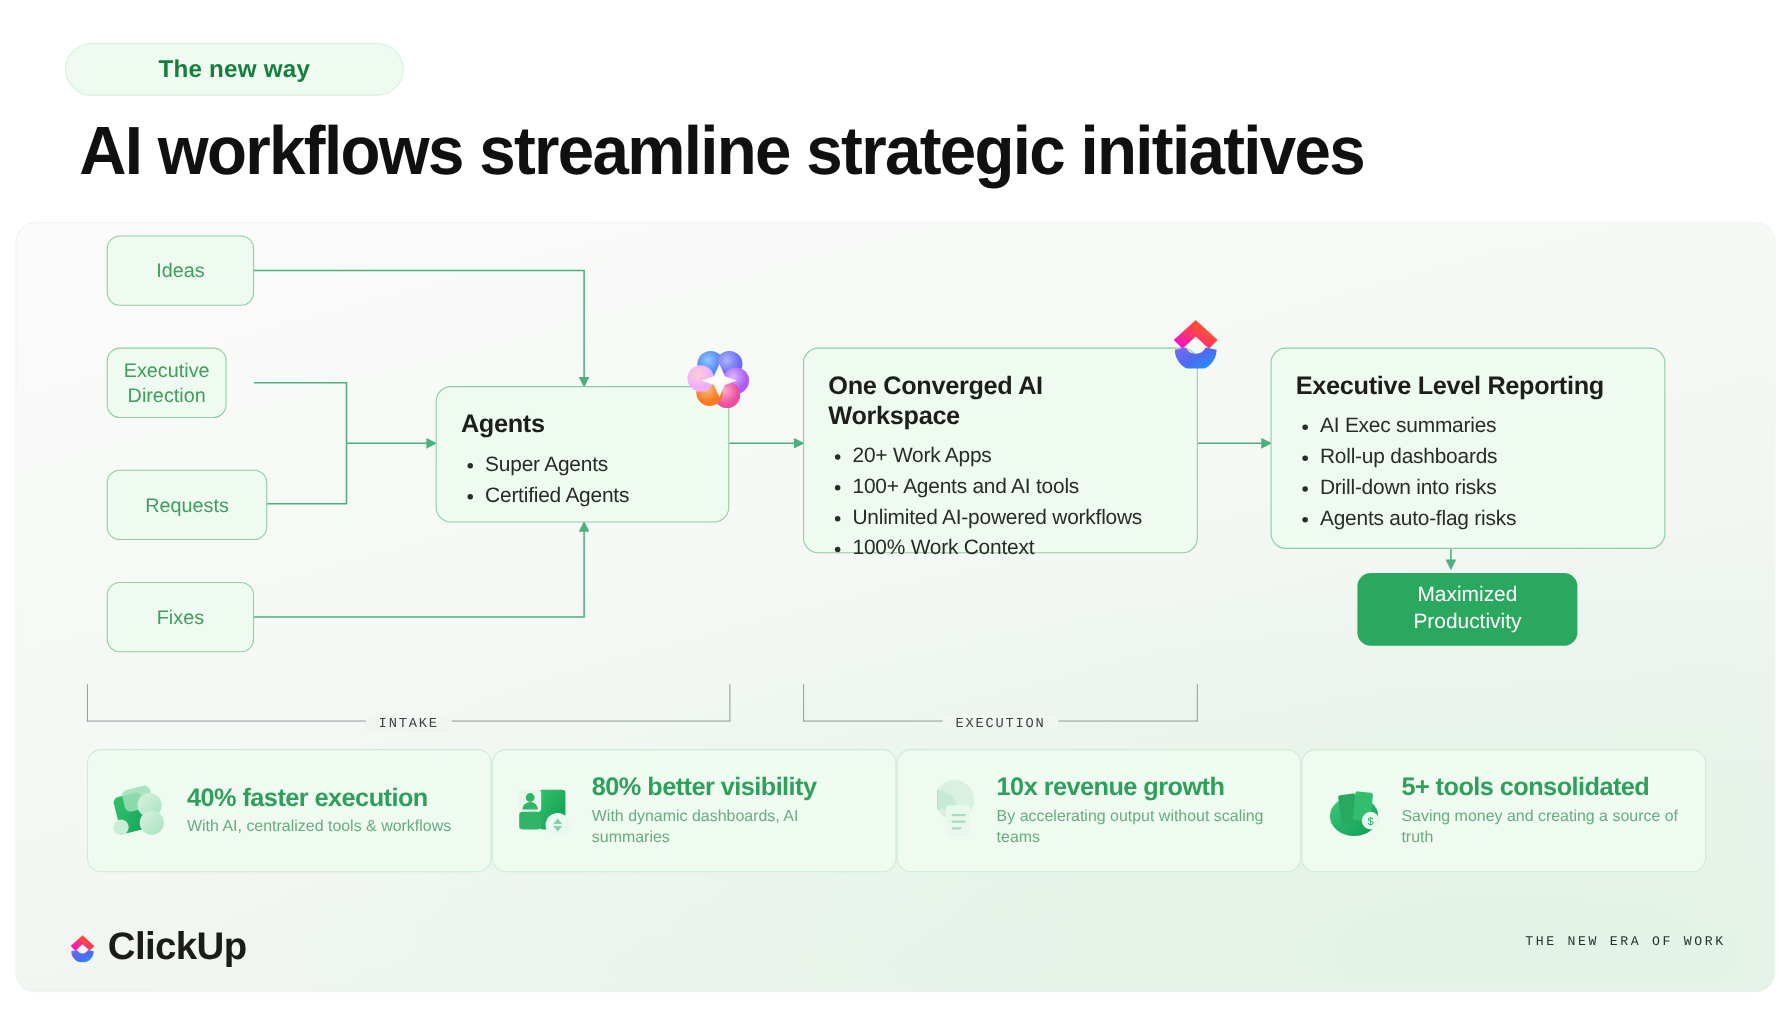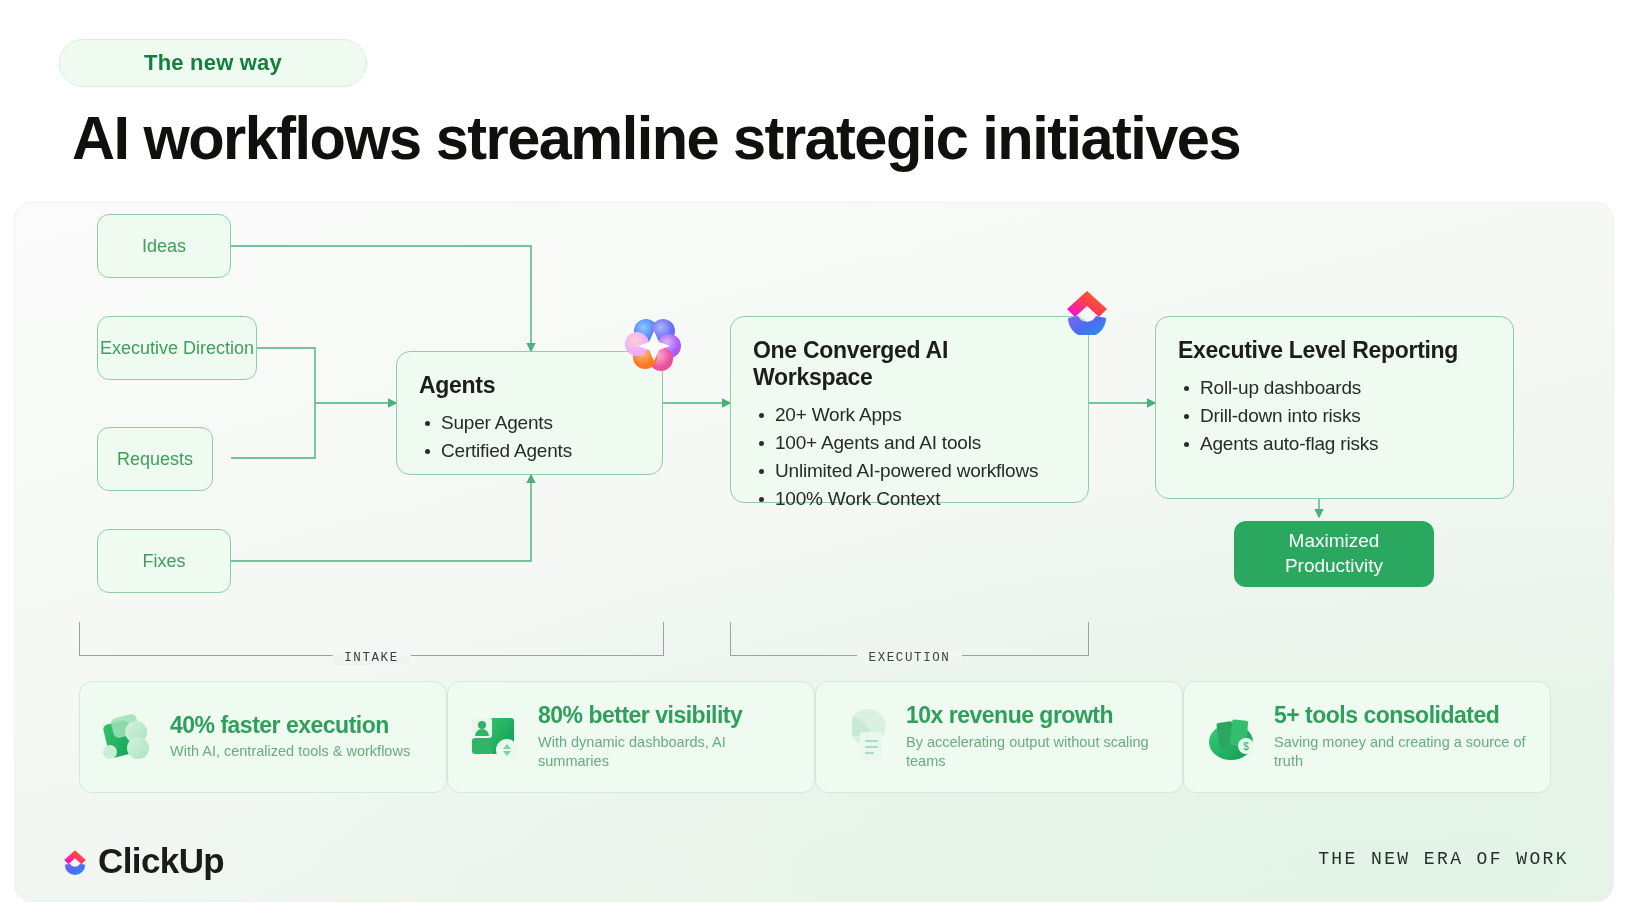--- a/index.html
+++ b/index.html
@@ -111,21 +111,21 @@
   .stat-desc { font-size:14.5px; color:#68ad80; line-height:1.35; margin-top:4px; }
 
   
   .footer { position:absolute; left:0; bottom:20px; width:1600px; height:40px; }
   .brand { position:absolute; left:46px; top:0; display:flex; align-items:center; gap:9px; }
   .brand-logo { width:28px; height:28px; }
   .brand-name { font-size:35px; font-weight:700; color:#1b1b19; letter-spacing:-.6px; }
   .tagline {
     position:absolute; right:46px; top:8px;
     font-family:"Liberation Mono", monospace;
-    font-size:18px; letter-spacing:2.4px; color:#23332b;
+    font-size:12px; letter-spacing:2.4px; color:#23332b;
   }
 </style>
 </head>
 <body>
 
 <div id="page">
 
   <div class="header">
     <div class="badge">
       <span class="badge-text">The new way</span>
@@ -192,24 +192,24 @@
 
           <path d="M1074 200 L1140 200" marker-end="url(#ar)"></path>
 
           <path d="M1304 296 L1304 314" marker-end="url(#ar)"></path>
         </g>
       </svg>
 
       <div class="node" style="left:82px; top:11px; width:134px; height:64px;">
         <span class="node-label">Ideas</span>
       </div>
-      <div class="node" style="left:82px; top:113px; width:160px; height:64px;">
+      <div class="node" style="left:82px; top:113px; width:109px; height:64px;">
         <span class="node-label">Executive Direction</span>
       </div>
-      <div class="node" style="left:82px; top:224px; width:116px; height:64px;">
+      <div class="node" style="left:82px; top:224px; width:146px; height:64px;">
         <span class="node-label">Requests</span>
       </div>
       <div class="node" style="left:82px; top:326px; width:134px; height:64px;">
         <span class="node-label">Fixes</span>
       </div>
 
       <div class="card" style="left:381px; top:148px; width:267px; height:124px;">
         <div class="card-title">Agents</div>
         <ul class="card-list">
           <li>Super Agents</li>
@@ -240,20 +240,21 @@
       </div>
 
       <svg class="cu-mark" style="left:1046px; top:84px;" viewBox="0 0 52 48">
         <path d="M6 22 L26 4 L46 22 L38 30 L26 19 L14 30 Z" fill="url(#cuTop)"></path>
         <path d="M7 31 A19 19 0 0 0 45 31 L35 29 A10 10 0 0 1 17 29 Z" fill="url(#cuBot)"></path>
       </svg>
 
       <div class="card" style="left:1140px; top:113px; width:359px; height:183px;">
         <div class="card-title">Executive Level Reporting</div>
         <ul class="card-list">
+          <li>AI Exec summaries</li>
           <li>Roll-up dashboards</li>
           <li>Drill-down into risks</li>
           <li>Agents auto-flag risks</li>
         </ul>
       </div>
 
       <div class="result-box" style="left:1219px; top:318px; width:200px; height:66px;">
         <span>Maximized</span>
         <span>Productivity</span>
       </div>

